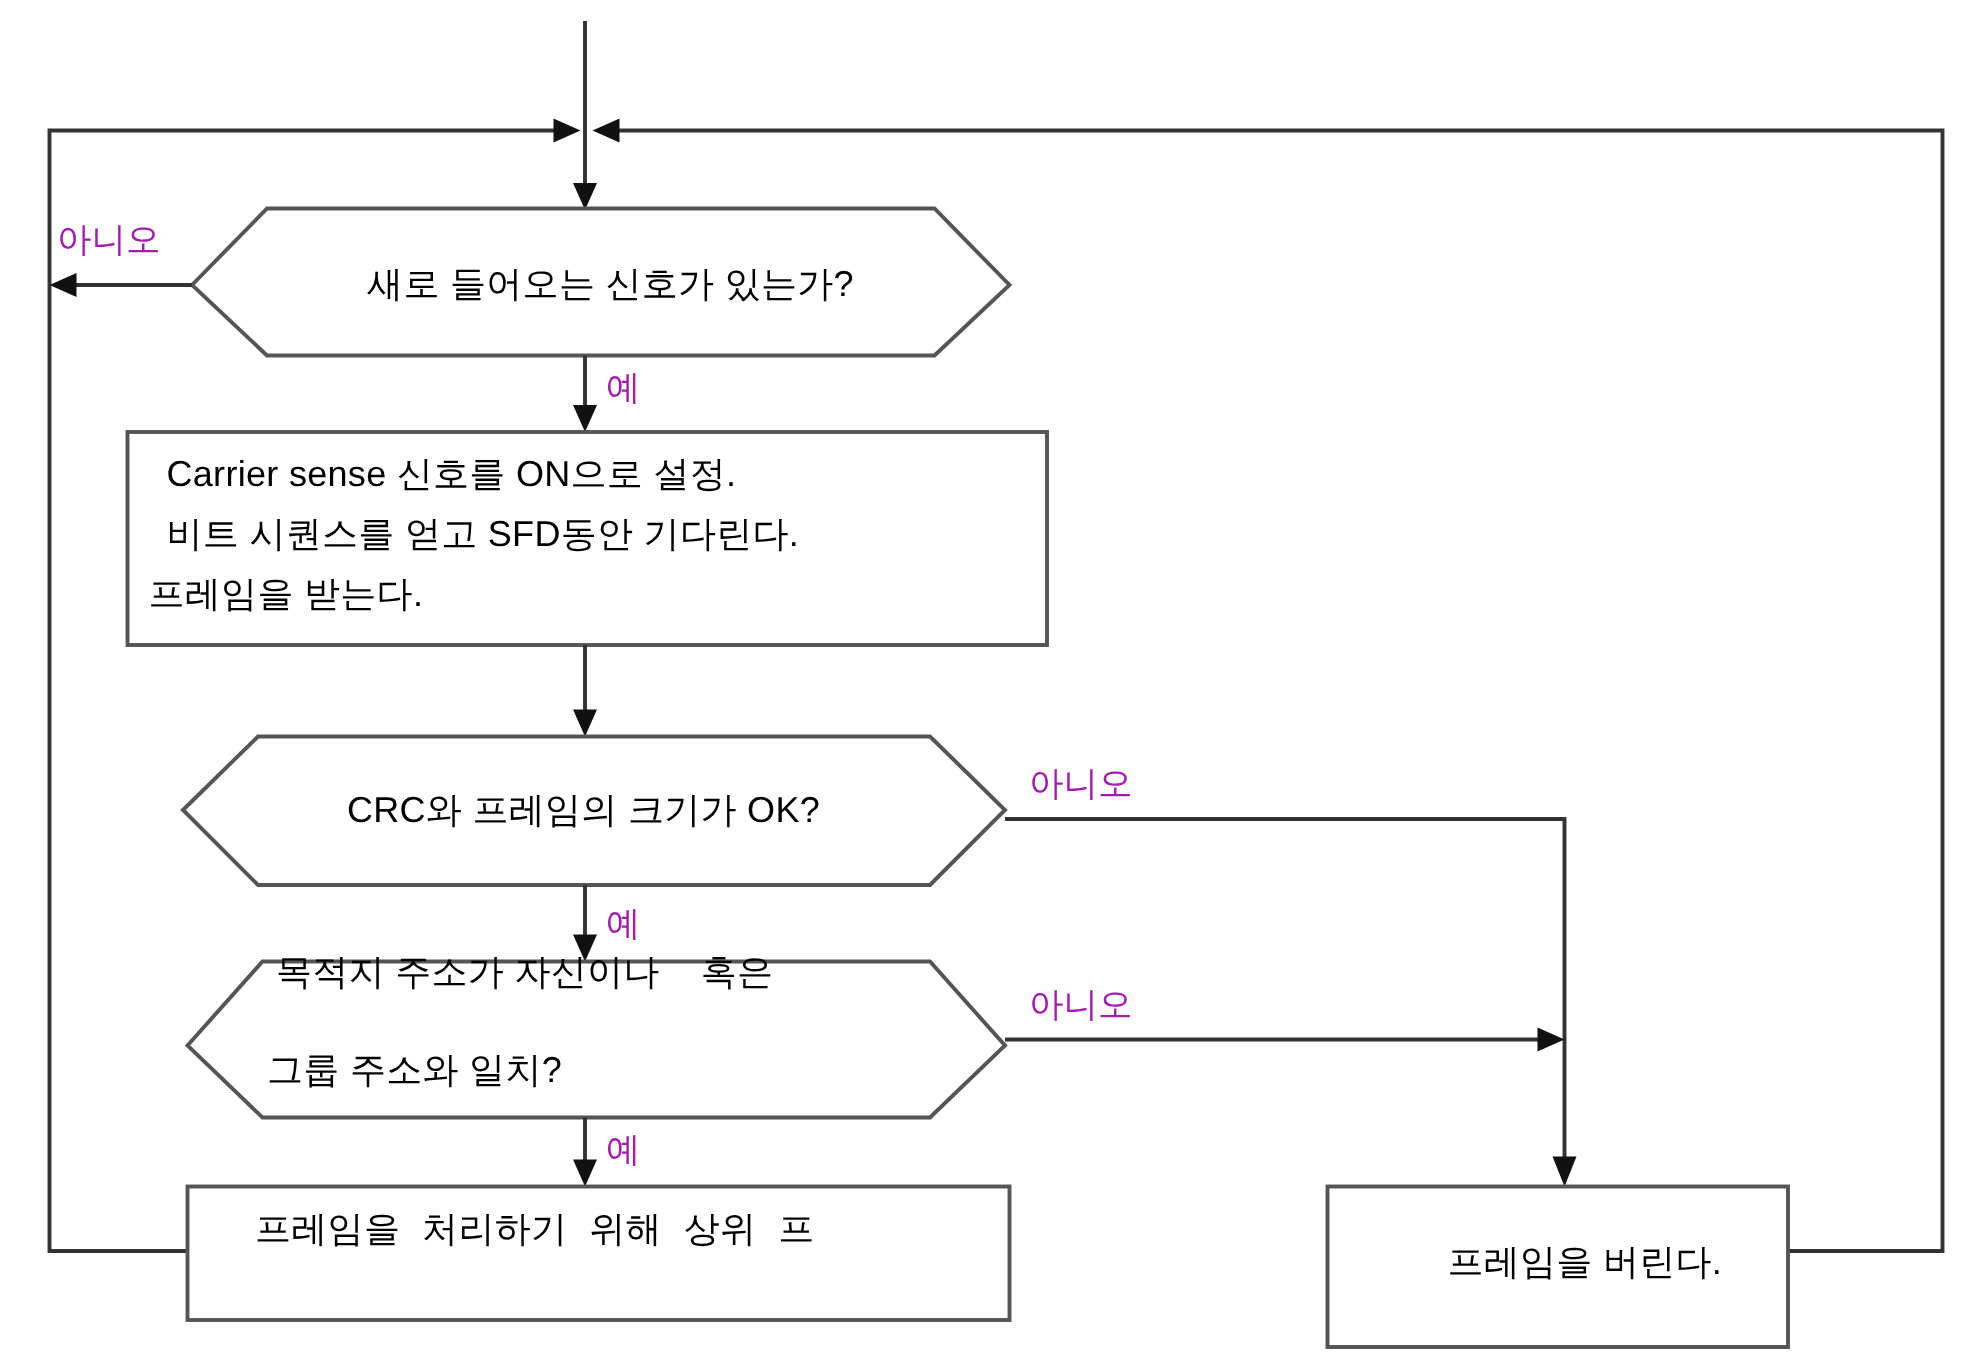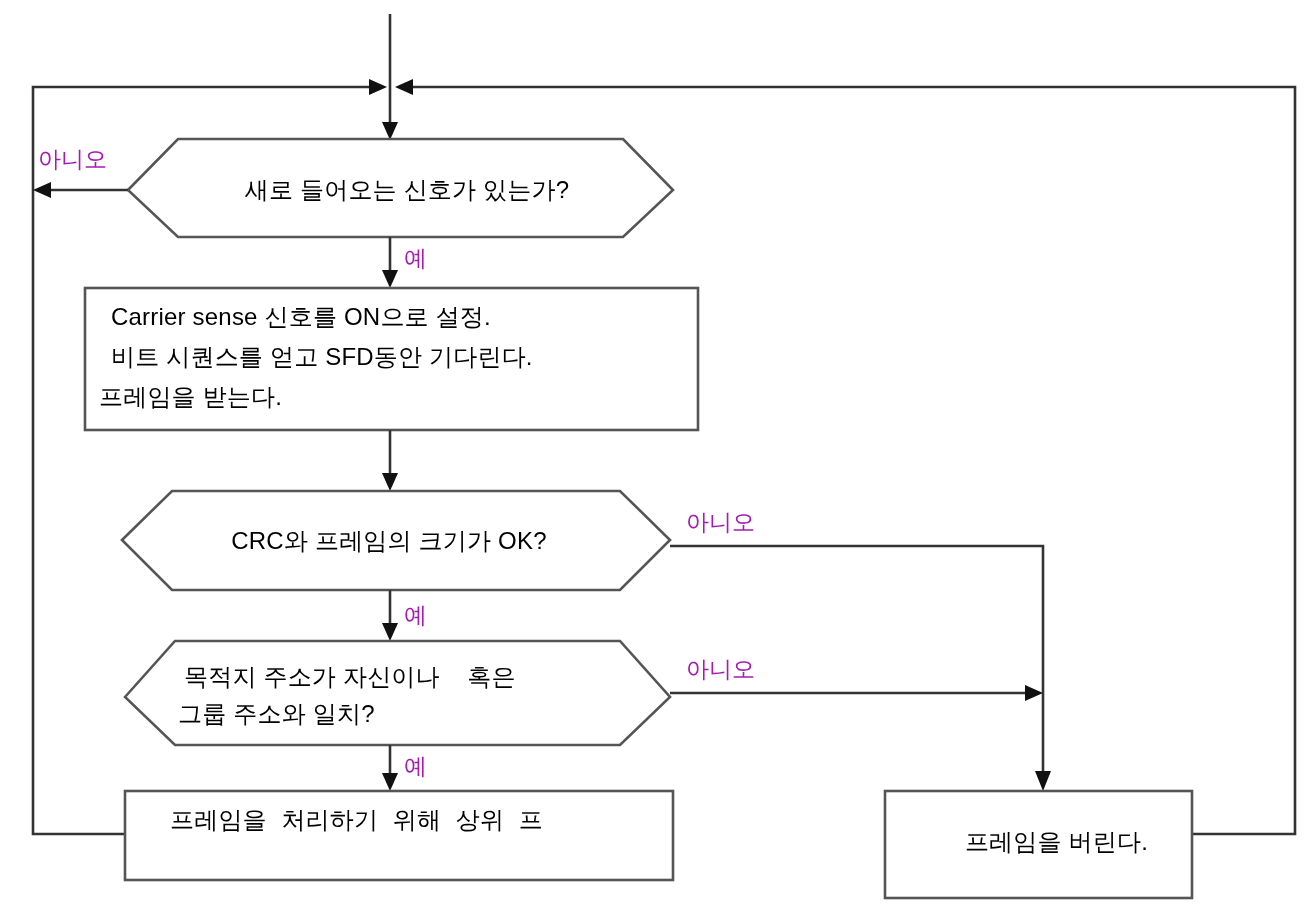--- a/index.html
+++ b/index.html
@@ -138,21 +138,21 @@
   </svg>
 
   <div class="node-text" style="left:197px; top:173px; width:420px; text-align:center;">새로 들어오는 신호가 있는가?</div>
 
   <div class="node-text" style="left:111px; top:300px;">Carrier sense 신호를 ON으로 설정.</div>
   <div class="node-text" style="left:111px; top:340px;">비트 시퀀스를 얻고 SFD동안 기다린다.</div>
   <div class="node-text" style="left:99px; top:380px;">프레임을 받는다.</div>
 
   <div class="node-text" style="left:164px; top:524px; width:450px; text-align:center;">CRC와 프레임의 크기가 OK?</div>
 
-  <div class="node-text" style="left:184px; top:660px;">목적지 주소가 자신이나    혹은</div>
+  <div class="node-text" style="left:184px; top:632px;">목적지 주소가 자신이나    혹은</div>
   <div class="node-text" style="left:178px; top:697px;">그룹 주소와 일치?</div>
 
   <div class="node-text" style="left:170px; top:805px;font-family:Liberation Mono, monospace;">프레임을 처리하기 위해 상위 프</div>
 
   <div class="node-text" style="left:885px; top:825px; width:343px; text-align:center;">프레임을 버린다.</div>
 
   <div class="edge-label" style="left:38px; top:146px;">아니오</div>
 
   <div class="edge-label" style="left:404px; top:245px;">예</div>
 

